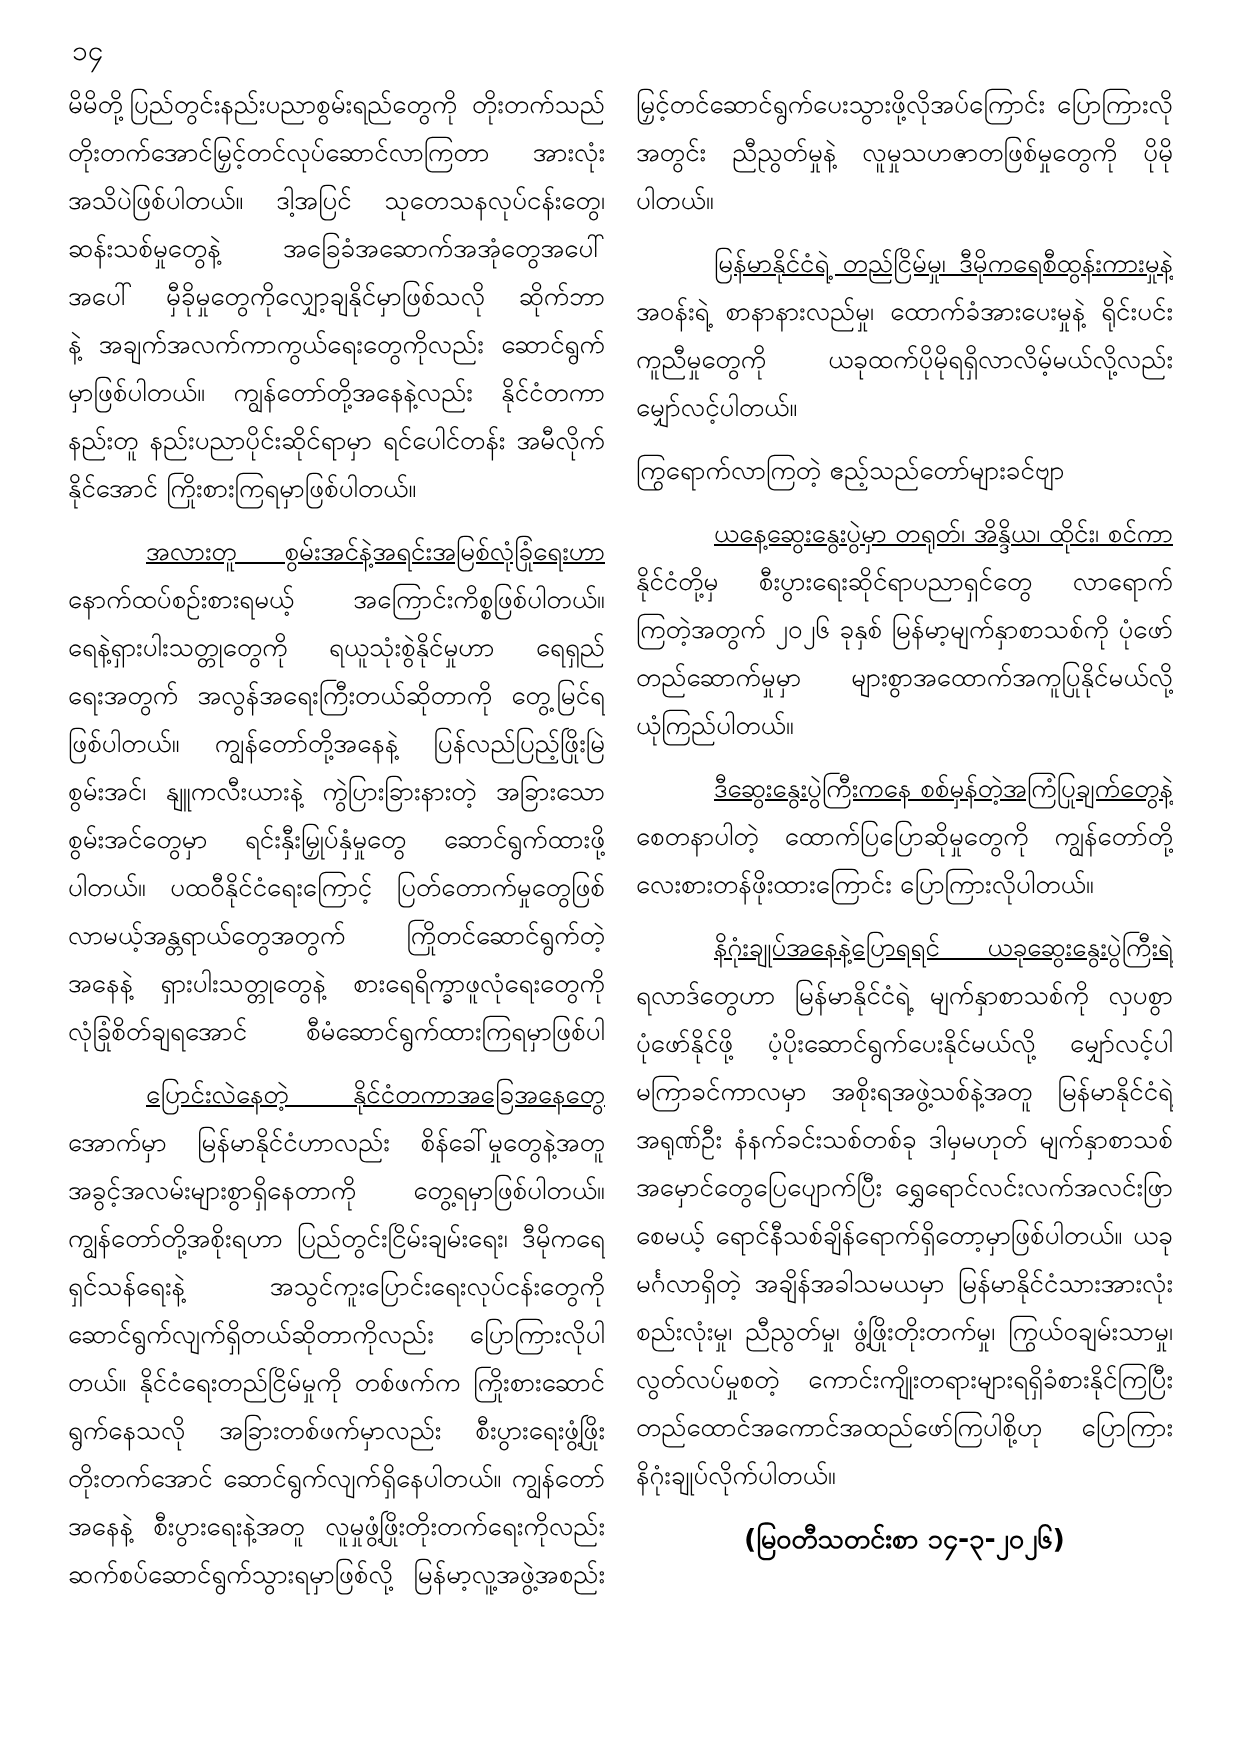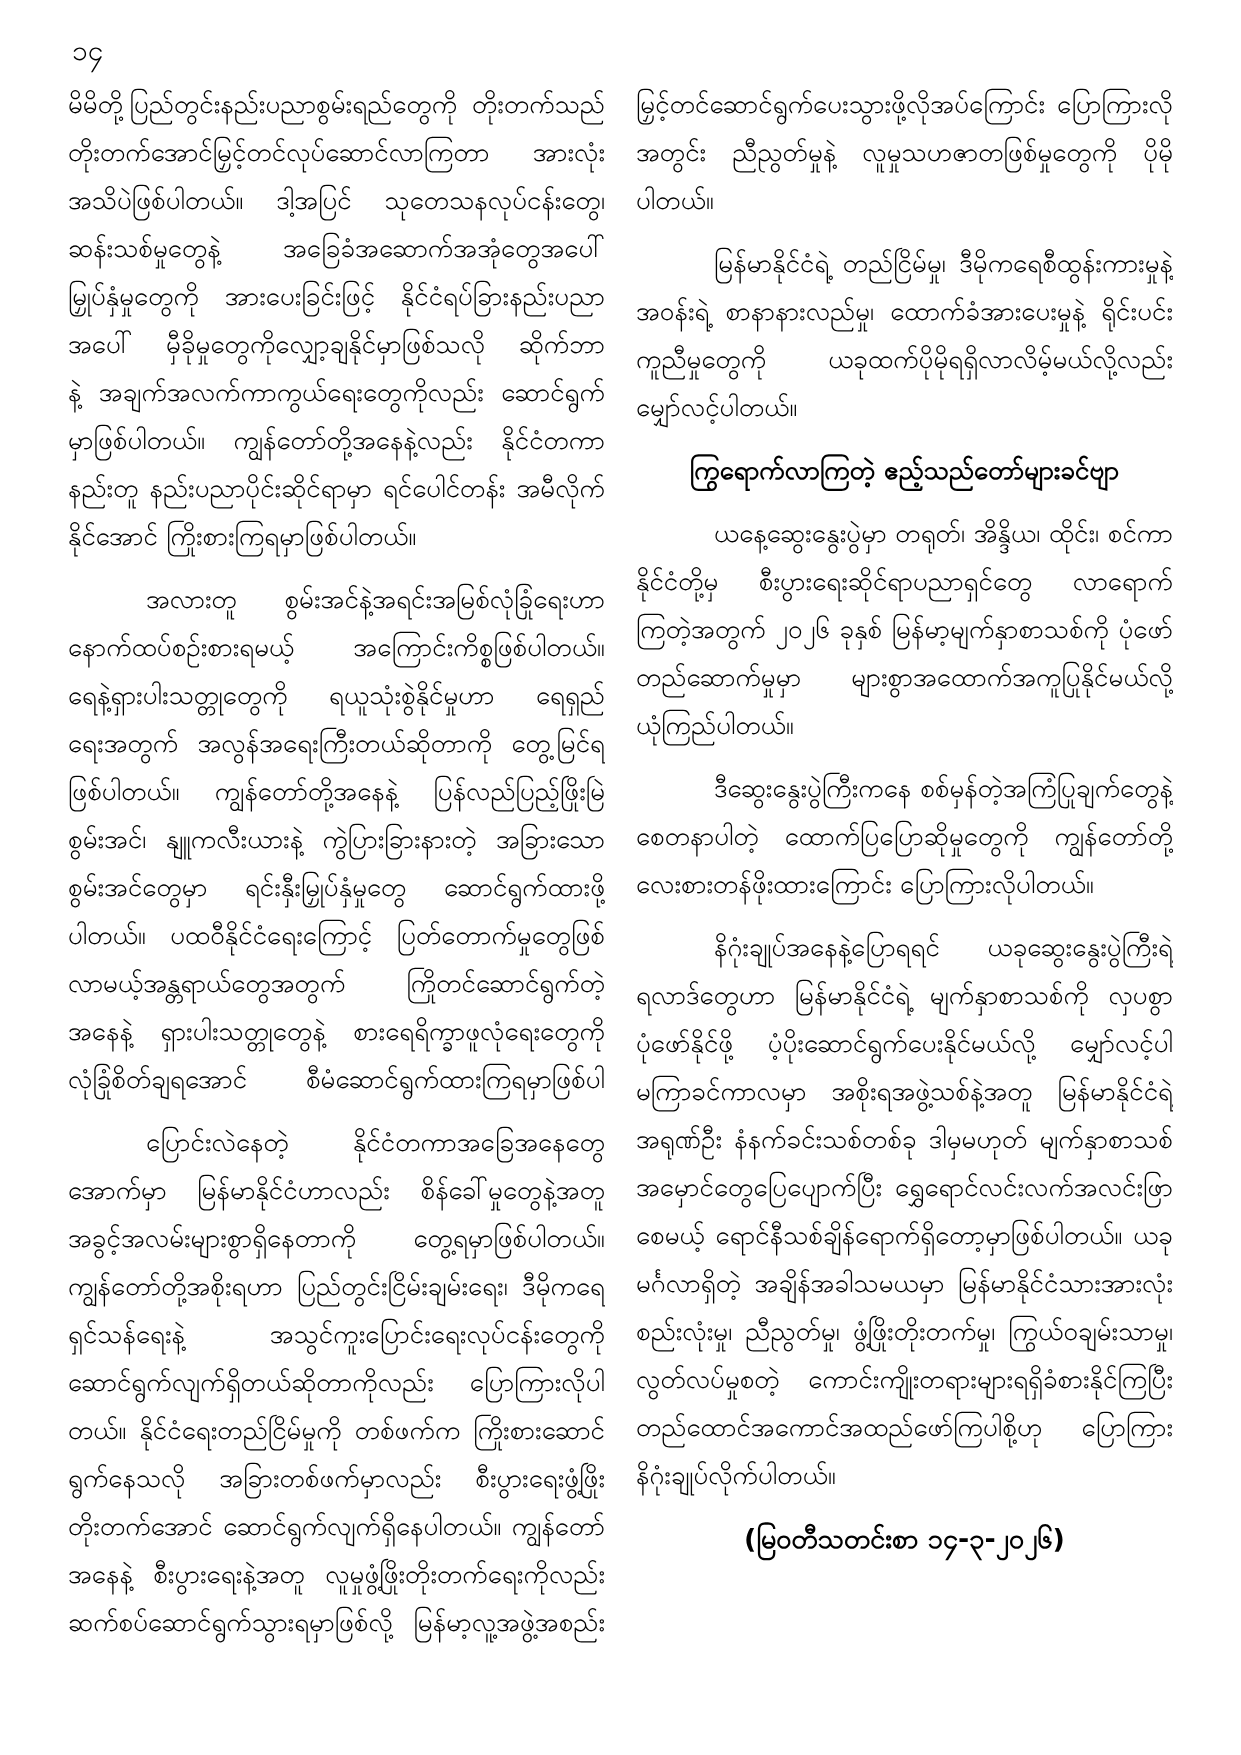--- a/index.html
+++ b/index.html
@@ -37,28 +37,27 @@
 
   .line {
     font-size: 26px;
     line-height: 48px;
     height: 48px;
     text-align: justify;
     text-align-last: justify;
     overflow: hidden;
   }
   .line.lastline { text-align-last: auto; }
-  .line.indent   { text-indent: 78px; }
+  .line.indent   { text-indent: 78px; text-decoration: underline; }
 
   .heading {
     font-size: 26px;
     line-height: 48px;
     height: 48px;
-    font-weight: bold;
-    text-align: center;
+    font-weight: normal;
     overflow: hidden;
   }
   .byline {
     font-size: 27px;
     line-height: 50px;
     height: 50px;
     font-weight: bold;
     text-align: center;
     overflow: hidden;
   }
@@ -68,21 +67,20 @@
 
 <div class="page">
   <div class="page-number">၁၄</div>
 
   <div class="column col-left">
       <div class="para block">
         <div class="line">မိမိတို့ပြည်တွင်းနည်းပညာစွမ်းရည်တွေကို တိုးတက်သည်ထက်</div>
         <div class="line">တိုးတက်အောင်မြှင့်တင်လုပ်ဆောင်လာကြတာ အားလုံး</div>
         <div class="line">အသိပဲဖြစ်ပါတယ်။ ဒါ့အပြင် သုတေသနလုပ်ငန်းတွေ၊ တီထွင်</div>
         <div class="line">ဆန်းသစ်မှုတွေနဲ့ အခြေခံအဆောက်အအုံတွေအပေါ် ရင်းနှီး</div>
-        <div class="line">မြှုပ်နှံမှုတွေကို အားပေးခြင်းဖြင့် နိုင်ငံရပ်ခြားနည်းပညာ</div>
         <div class="line">အပေါ် မှီခိုမှုတွေကိုလျှော့ချနိုင်မှာဖြစ်သလို ဆိုက်ဘာလုံခြုံရေး</div>
         <div class="line">နဲ့ အချက်အလက်ကာကွယ်ရေးတွေကိုလည်း ဆောင်ရွက်နိုင်</div>
         <div class="line">မှာဖြစ်ပါတယ်။ ကျွန်တော်တို့အနေနဲ့လည်း နိုင်ငံတကာ</div>
         <div class="line">နည်းတူ နည်းပညာပိုင်းဆိုင်ရာမှာ ရင်ပေါင်တန်း အမီလိုက်</div>
         <div class="line lastline">နိုင်အောင် ကြိုးစားကြရမှာဖြစ်ပါတယ်။</div>
       </div>
       <div class="para block">
         <div class="line indent">အလားတူ စွမ်းအင်နဲ့အရင်းအမြစ်လုံခြုံရေးဟာလည်း</div>
         <div class="line">နောက်ထပ်စဉ်းစားရမယ့် အကြောင်းကိစ္စဖြစ်ပါတယ်။ စွမ်းအင်၊</div>
         <div class="line">ရေနဲ့ရှားပါးသတ္တုတွေကို ရယူသုံးစွဲနိုင်မှုဟာ ရေရှည်တည်ငြိမ်</div>

